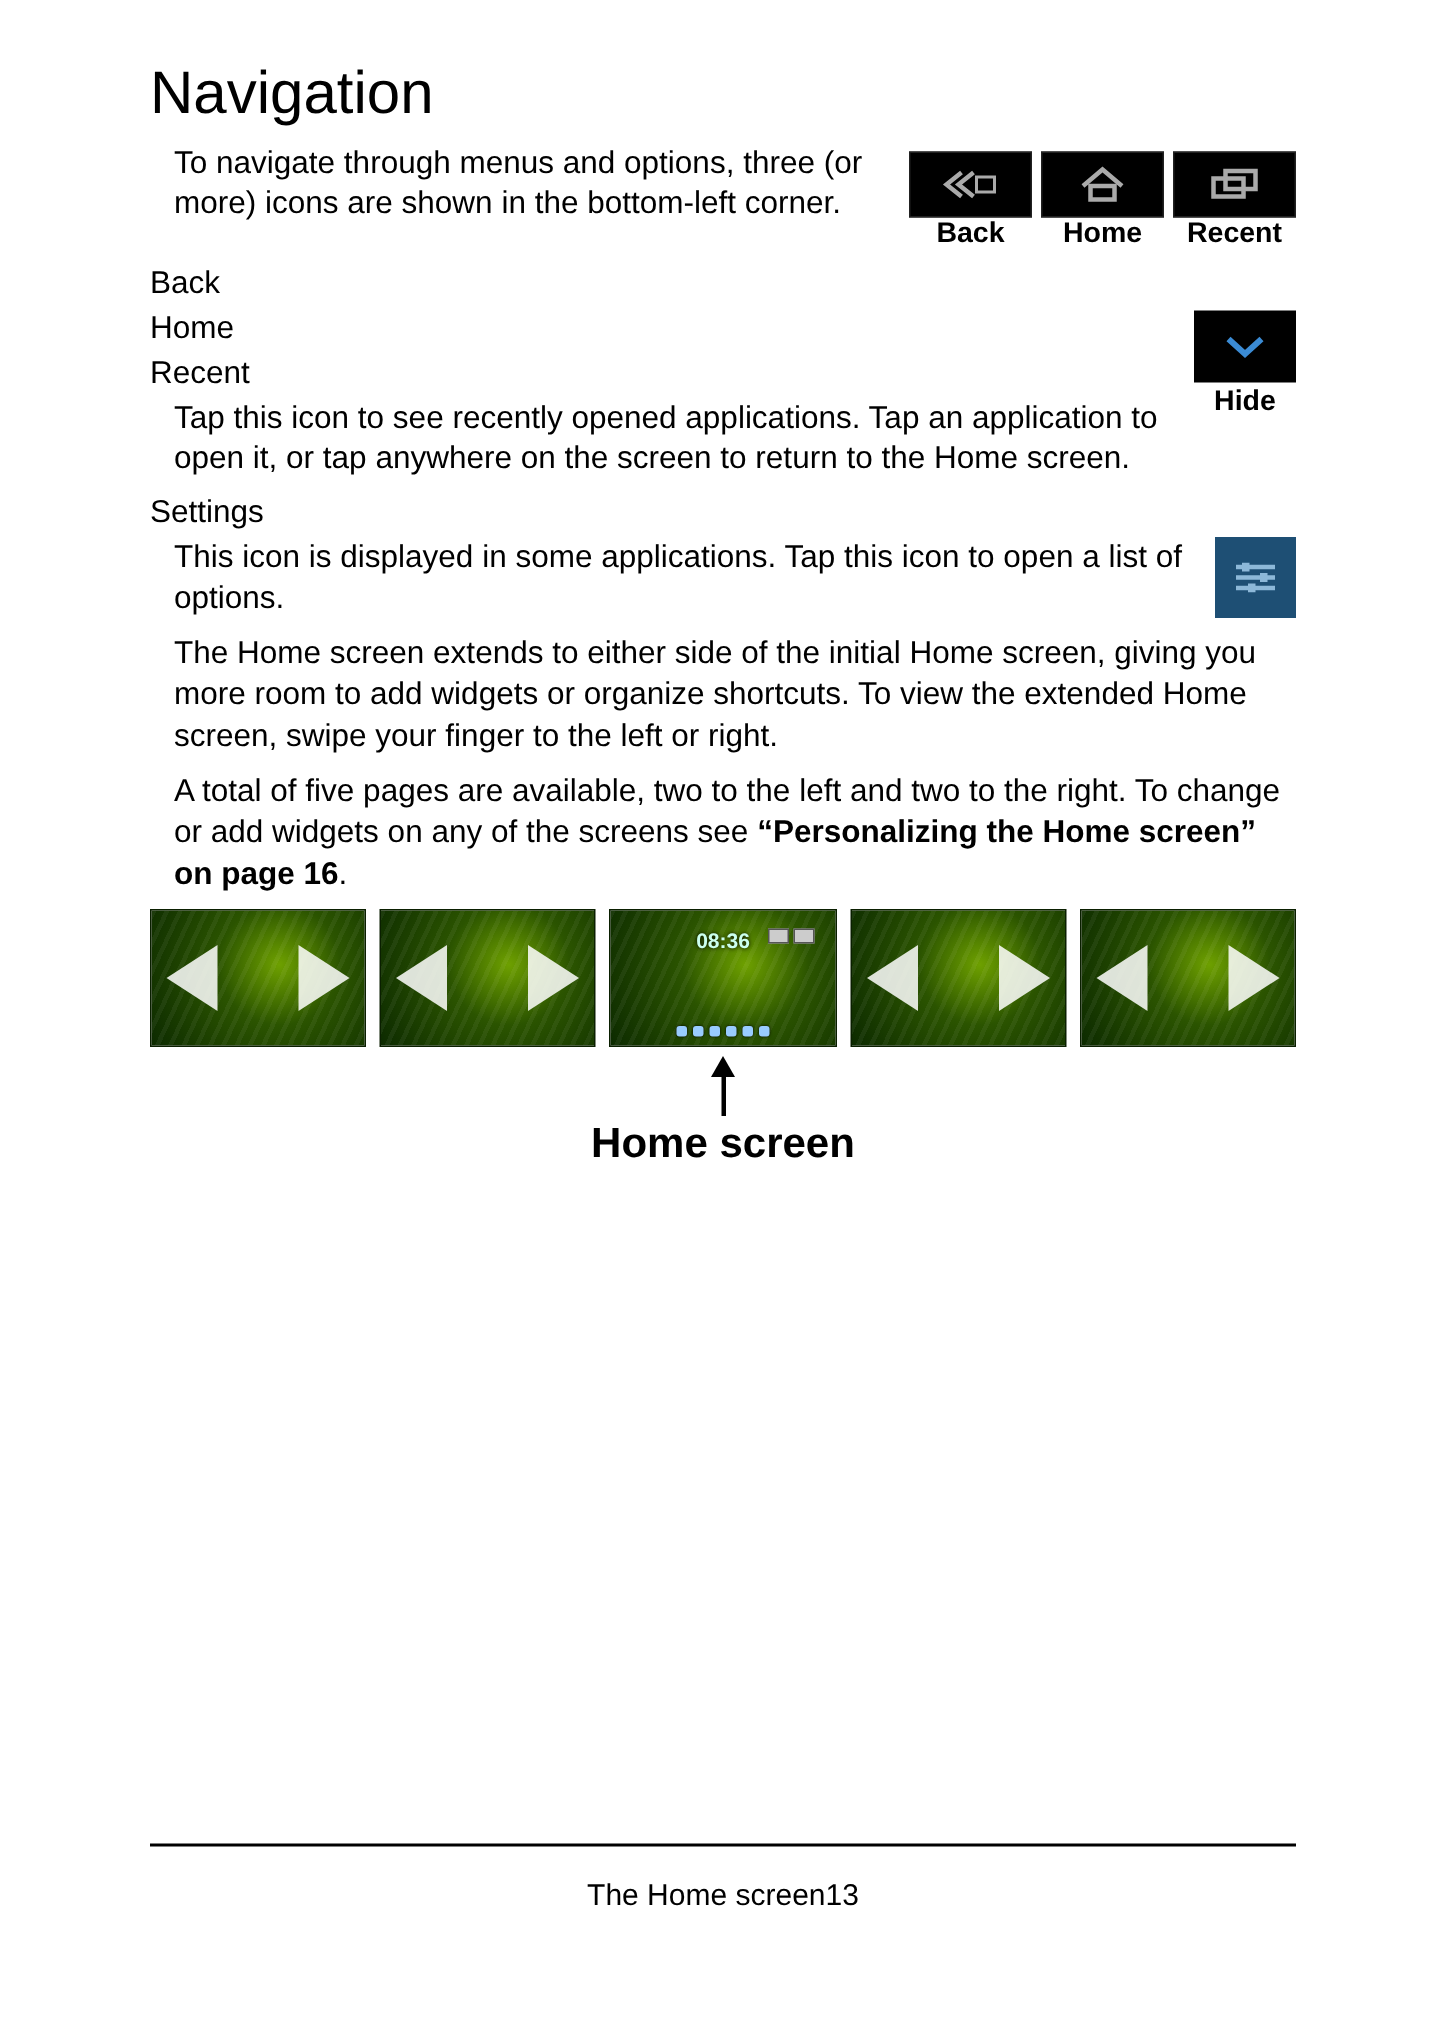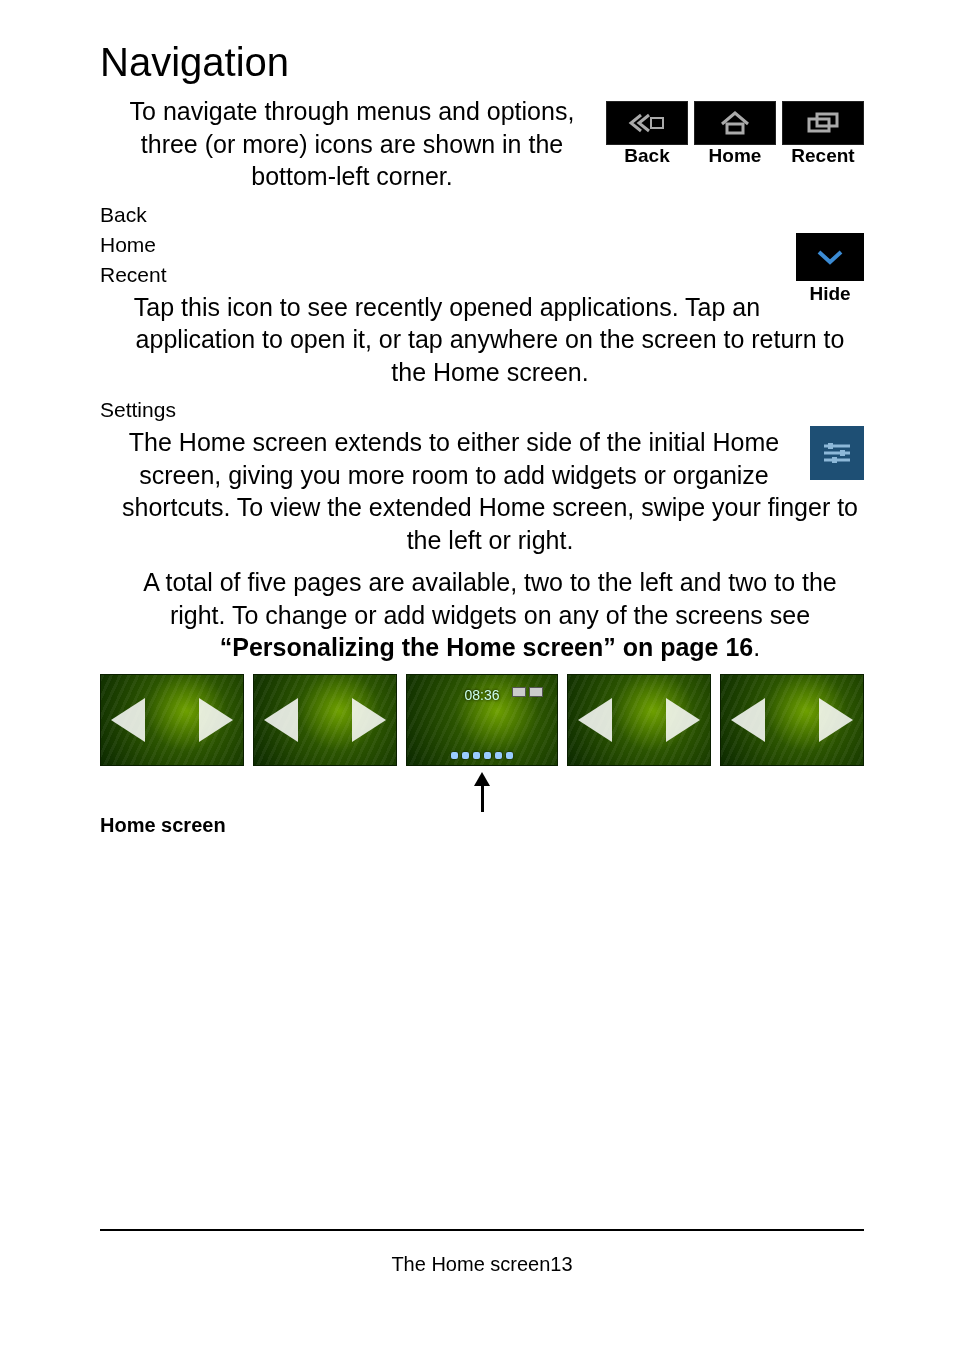--- a/index.html
+++ b/index.html
@@ -25,24 +25,23 @@
     font-size: 34px;
     font-weight: 400;
     margin: 12px 0 10px 0;
   }
   .sub {
     font-size: 21px;
     font-weight: 400;
     margin: 6px 0 4px 0;
   }
   .body {
-    font-size: 25px;
+    font-size: 21px;
     line-height: 1.3;
     margin: 4px 0 10px 16px;
-    text-align: center;
   }
   .italic { font-style: italic; }
   .bold { font-weight: 700; }
 
   
   .nav3 {
     float: right;
     width: 258px;
     margin-left: 18px;
     margin-top: 6px;
@@ -94,21 +93,21 @@
   .thumb.small { width: 144px; }
   .thumb.big { width: 152px; }
   .warrow {
     position: absolute; width: 0; height: 0;
     border-top: 22px solid transparent;
     border-bottom: 22px solid transparent;
   }
   .warrow.left  { border-right: 34px solid rgba(255,255,255,0.85); left: 10px; }
   .warrow.right { border-left: 34px solid rgba(255,255,255,0.85); right: 10px; }
   .thumb.big .clock {
-    position: absolute; top: 12px; color: #cfe; font-weight: 400; font-size: 14px;
+    position: absolute; top: 12px; color: #cfe; font-weight: 700; font-size: 14px;
     text-shadow: 0 0 3px #000;
   }
   .thumb .dock {
     position: absolute; bottom: 6px; display: flex; gap: 4px;
   }
   .thumb .dock span { width: 7px; height: 7px; border-radius: 2px; background: #9cf; box-shadow: 0 0 2px #000; }
   .thumb .winicon {
     position: absolute; top: 12px; right: 14px; display: flex; gap: 3px;
   }
   .thumb .winicon span { width: 14px; height: 10px; background: #ccc; border: 1px solid #555; }
@@ -117,21 +116,21 @@
     margin: 6px auto 0 auto;
     width: 0; height: 0;
     border-left: 8px solid transparent;
     border-right: 8px solid transparent;
     border-bottom: 14px solid #000;
   }
   .arrow-stem {
     width: 3px; height: 26px; background: #000; margin: 0 auto;
   }
   .arrow-lab {
-    font-weight: 700; font-size: 20px; margin-top: 2px;
+    text-align: center; font-weight: 700; font-size: 28px; margin-top: 2px;
   }
 
   .footer {
     position: absolute;
     left: 100px; right: 90px; bottom: 76px;
     border-top: 2px solid #000;
     padding-top: 22px;
     display: flex; justify-content: center;
     font-size: 20px;
   }
@@ -200,20 +199,21 @@
     <svg width="30" height="20" viewBox="0 0 30 20">
       <line x1="2" y1="3" x2="28" y2="3" stroke="#8db8d8" stroke-width="3"></line>
       <line x1="2" y1="10" x2="28" y2="10" stroke="#8db8d8" stroke-width="3"></line>
       <line x1="2" y1="17" x2="28" y2="17" stroke="#8db8d8" stroke-width="3"></line>
       <rect x="6" y="0" width="5" height="6" fill="#8db8d8"></rect>
       <rect x="18" y="7" width="5" height="6" fill="#8db8d8"></rect>
       <rect x="10" y="14" width="5" height="6" fill="#8db8d8"></rect>
     </svg>
   </div>
 
+  <p class="body clearfix">This icon is displayed in some applications. Tap this icon to open a list of options.</p>
 
 
   <p class="body">The Home screen extends to either side of the initial Home screen, giving you more room to add widgets or organize shortcuts. To view the extended Home screen, swipe your finger to the left or right.</p>
 
   <p class="body">
     <span>A total of five pages are available, two to the left and two to the right. To change or add widgets on any of the screens see </span><span class="bold">“Personalizing the Home screen” on page 16</span><span>.</span>
   </p>
 
   <div class="strip">
     <div class="thumb small">

